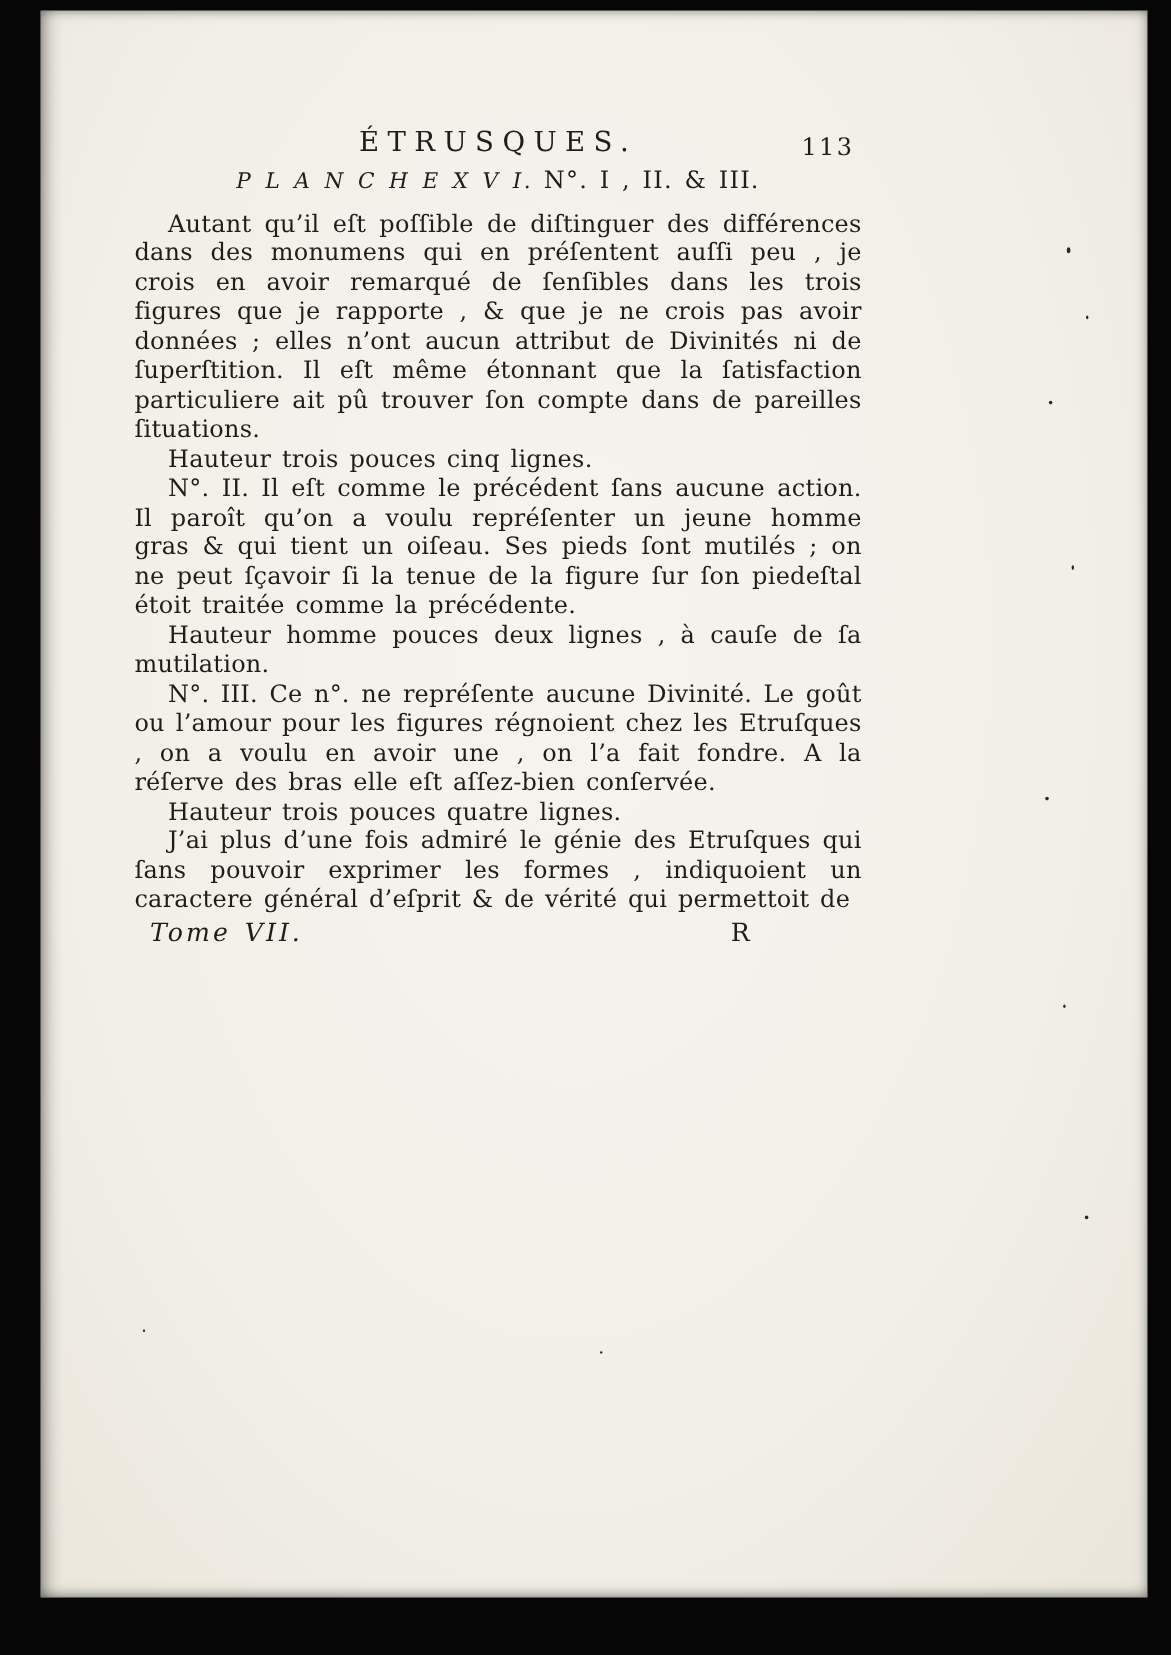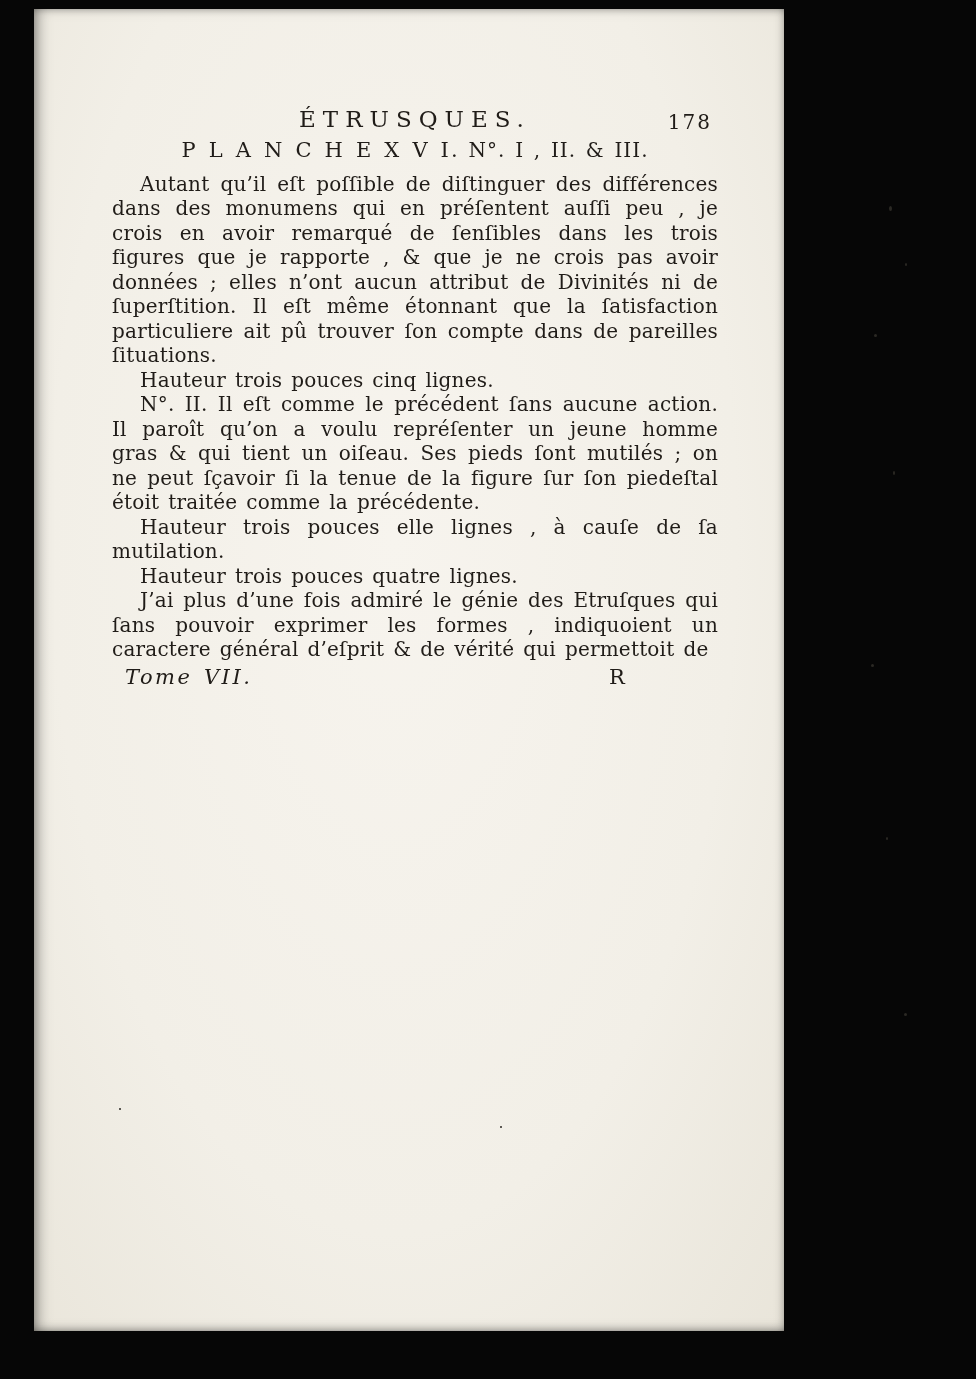--- a/index.html
+++ b/index.html
@@ -12,21 +12,21 @@
     width: 976px;
     height: 1379px;
     background: #060606;
     overflow: hidden;
     font-family: "DejaVu Serif", serif;
   }
   .page {
     position: absolute;
     left: 34px;
     top: 9px;
-    width: 750px;
+    width: 922px;
     height: 1322px;
     background: #f4f1ea;
     background-image: radial-gradient(ellipse at 48% 40%, #f7f4ee 0%, #f2efe7 62%, #e9e5da 100%);
     box-shadow: inset 7px 0 16px -6px rgba(0,0,0,0.55),
                 inset -5px 0 12px -7px rgba(0,0,0,0.40),
                 inset 0 -6px 12px -8px rgba(0,0,0,0.40),
                 inset 0 5px 10px -8px rgba(0,0,0,0.35);
   }
   .content {
     position: absolute;
@@ -57,21 +57,22 @@
     top: 3px;
     font-size: 20px;
     letter-spacing: 2px;
   }
   .plate-title {
     text-align: center;
     margin-bottom: 9px;
     white-space: nowrap;
   }
   .plate-title .spaced {
-    font-size: 21px;
+    font-style: italic;
+    font-size: 18px;
     letter-spacing: 2px;
   }
   .plate-title .rest {
     font-size: 20px;
     letter-spacing: 1px;
   }
   .para {
     margin: 0;
     text-align: justify;
     text-indent: 1.4em;
@@ -108,36 +109,37 @@
 </style>
 </head>
 <body>
 
 <div class="scan">
   <div class="page">
     <div class="content">
 
       <div class="running-head-row">
         <div class="running-head">ÉTRUSQUES.</div>
-        <div class="page-num">178</div>
+        <div class="page-num">113</div>
       </div>
 
       <div class="plate-title">
         <span class="spaced">P L A N C H E   X V I.</span>
         <span class="rest">N°. I , II. &amp; III.</span>
       </div>
 
       <p class="para">Autant qu’il eſt poſſible de diſtinguer des différences dans des monumens qui en préſentent auſſi peu , je crois en avoir remarqué de ſenſibles dans les trois figures que je rapporte , &amp; que je ne crois pas avoir données ; elles n’ont aucun attribut de Divinités ni de ſuperſtition. Il eſt même étonnant que la ſatisfaction particuliere ait pû trouver ſon compte dans de pareilles ſituations.</p>
 
       <p class="para"><span>Hauteur </span><span class="ital">trois pouces cinq lignes</span><span>.</span></p>
 
       <p class="para">N°. II. Il eſt comme le précédent ſans aucune action. Il paroît qu’on a voulu repréſenter un jeune homme gras &amp; qui tient un oiſeau. Ses pieds ſont mutilés ; on ne peut ſçavoir ſi la tenue de la figure ſur ſon piedeſtal étoit traitée comme la précédente.</p>
 
-      <p class="para"><span>Hauteur </span><span class="ital">trois pouces elle lignes</span><span> , à cauſe de ſa mutilation.</span></p>
+      <p class="para"><span>Hauteur </span><span class="ital">homme pouces deux lignes</span><span> , à cauſe de ſa mutilation.</span></p>
 
+      <p class="para">N°. III. Ce n°. ne repréſente aucune Divinité. Le goût ou l’amour pour les figures régnoient chez les Etruſques , on a voulu en avoir une , on l’a fait fondre. A la réſerve des bras elle eſt aſſez-bien conſervée.</p>
 
       <p class="para"><span>Hauteur </span><span class="ital">trois pouces quatre lignes</span><span>.</span></p>
 
 
       <p class="para">J’ai plus d’une fois admiré le génie des Etruſques qui ſans pouvoir exprimer les formes , indiquoient un caractere général d’eſprit &amp; de vérité qui permettoit de</p>
 
       <div class="footer-row">
         <span class="tome">Tome VII.</span>
         <span class="sig">R</span>
       </div>

